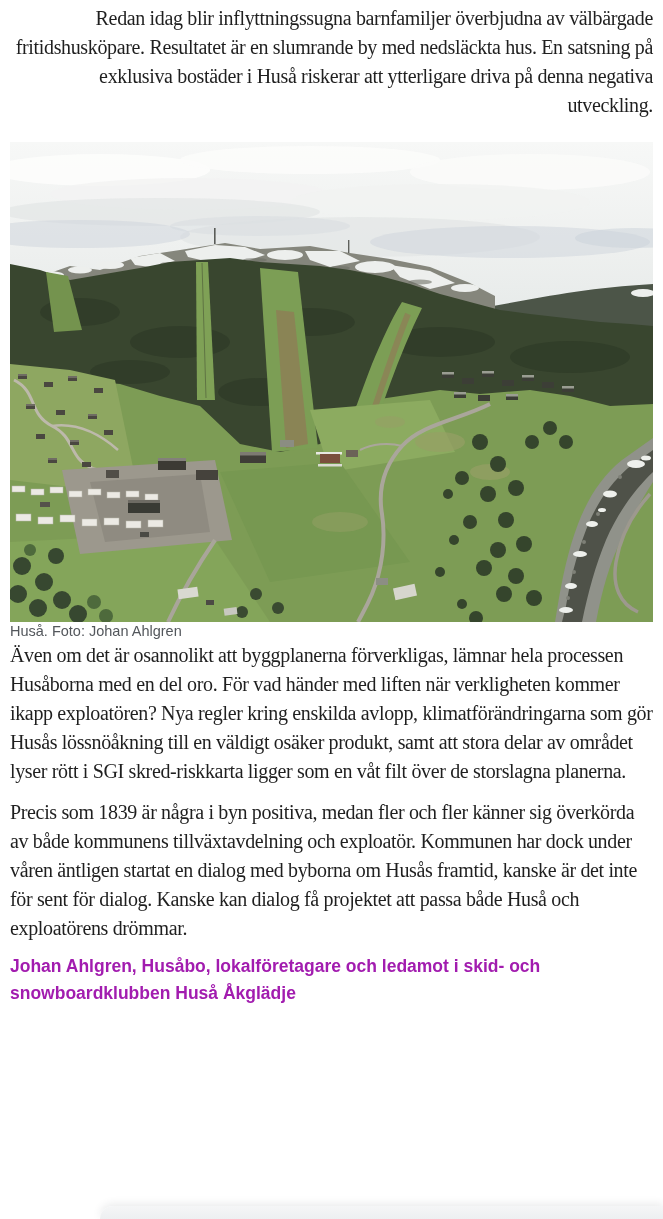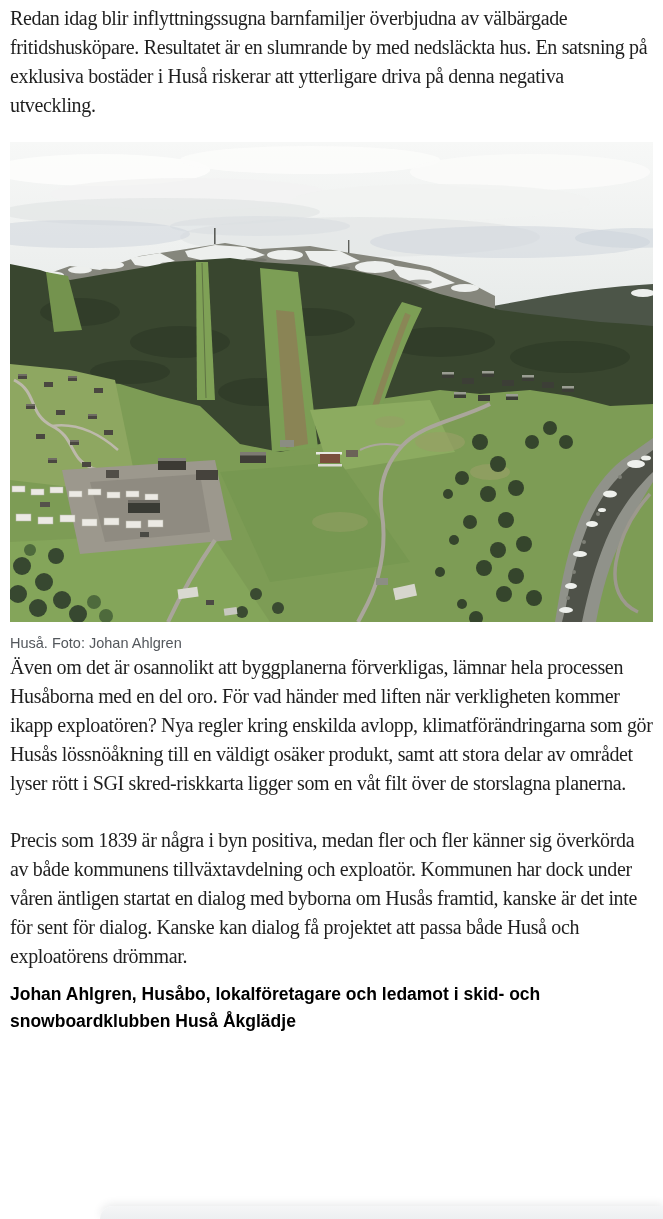--- a/index.html
+++ b/index.html
@@ -14,42 +14,41 @@
     font-family:"Liberation Serif", serif;
   }
   .body-par{
     margin:0;
     font-size:20px;
     line-height:29px;
     letter-spacing:-0.35px;
     color:#1f1f1f;
     text-rendering:optimizeLegibility;
   }
-  .par-1{margin-top:4px;}
+  .par-1{margin-top:4px;text-align:right;}
   .par-after-figure{}
-  .par-follow{margin-top:28px;}
+  .par-follow{margin-top:12px;}
   figure.photo-figure{margin:22px 0 0 0;padding:0;}
   .photo-frame{
     width:643px;height:480px;display:block;
     background:#e9ecea;
   }
   figcaption.photo-caption{
-    margin-top:12px;
     font-family:"Liberation Sans", sans-serif;
     font-size:14.5px;
     line-height:19px;
     color:#53575c;
   }
   .byline{
     margin:10px 0 0 0;
     font-family:"Liberation Sans", sans-serif;
     font-weight:700;
     font-size:17.5px;
     line-height:27px;
-    color:#000000;
+    color:#a21caf;
   }
   .bottom-sheet-edge{
     position:absolute;
     left:100px;right:0;bottom:0;
     height:13px;
     background:linear-gradient(180deg,#f5f6f7 0%,#edeff1 100%);
     border-top-left-radius:16px;
     box-shadow:0 -2px 8px rgba(40,45,55,0.10);
   }
 </style>

